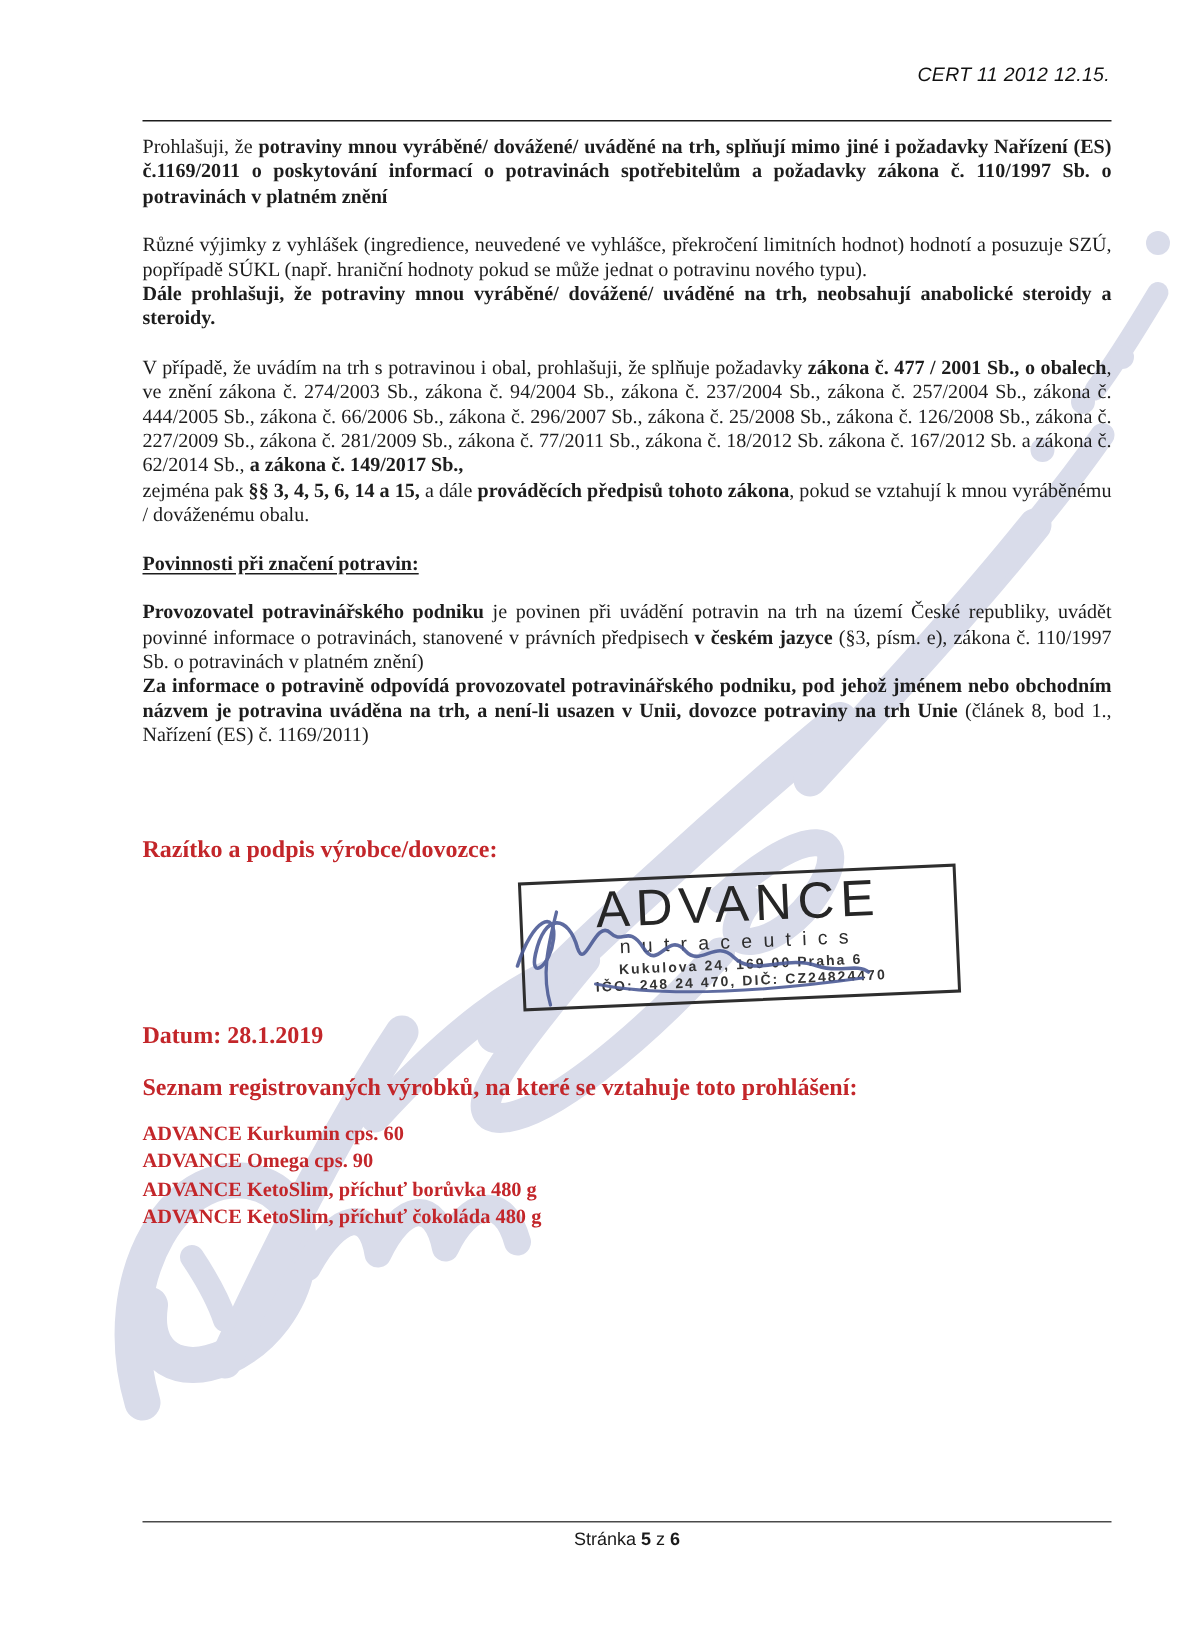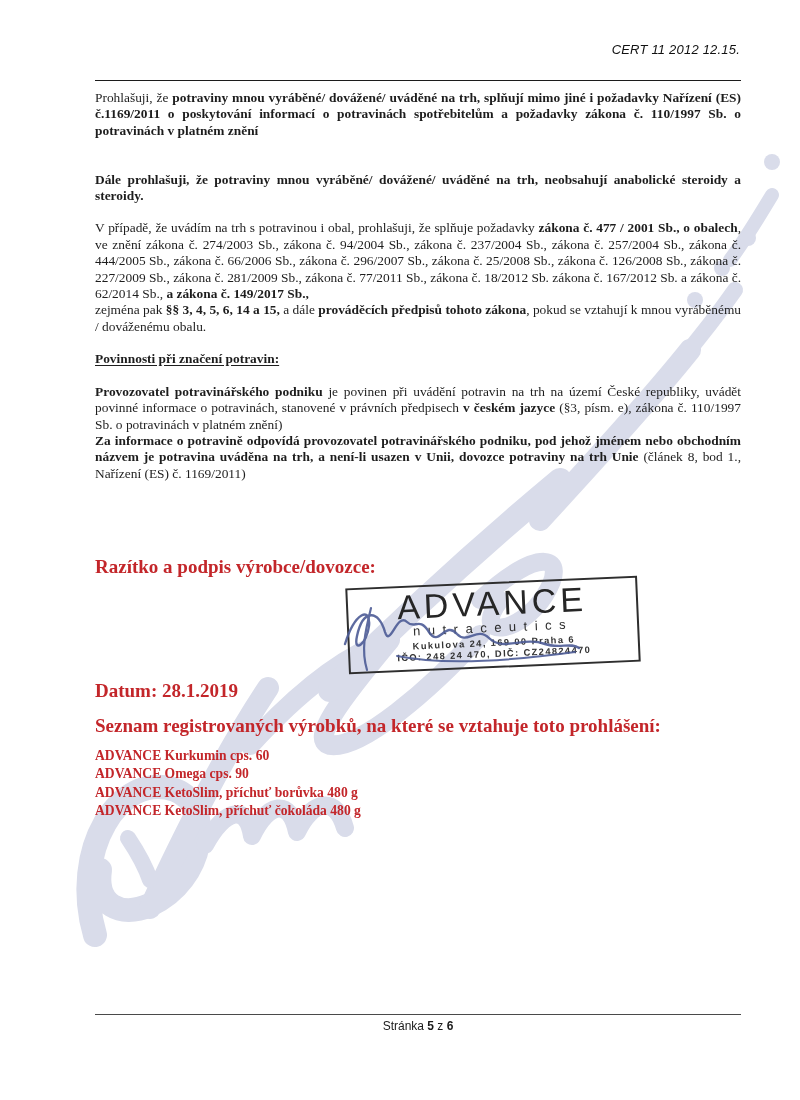--- a/index.html
+++ b/index.html
@@ -43,21 +43,21 @@
     font-family:Liberation Serif, serif;
   }
   .doc-body p{margin:0 0 16px 0;}
   .doc-body b{font-weight:bold;text-align:right;}
   .u{text-decoration:underline;text-underline-offset:2px;}
   .heading-para{text-align:left;}
 
   .red-label{
     position:absolute;left:95px;
     color:var(--accent-red);
-    font-weight:bold;font-size:19px;line-height:17px;
+    font-weight:bold;font-size:16px;line-height:17px;
   }
   .label-stamp{top:558px;}
   .label-date{top:682px;}
   .label-list{top:717px;}
 
   .product-list{
     position:absolute;left:95px;top:747px;
     color:var(--accent-red);
     font-weight:bold;font-size:13.6px;line-height:18.4px;
   }
@@ -125,21 +125,21 @@
     </g>
   </svg>
 
   <div class="content">
 
     <div class="doc-header">CERT 11 2012 12.15.</div>
     <hr class="header-rule">
 
     <div class="doc-body">
       <p><span>Prohlašuji, že </span><b>potraviny mnou vyráběné/ dovážené/ uváděné na trh, splňují mimo jiné i požadavky Nařízení (ES) č.1169/2011 o poskytování informací o potravinách spotřebitelům a požadavky zákona č. 110/1997 Sb. o potravinách v platném znění</b></p>
-      <p><br><b>Dále prohlašuji, že potraviny mnou vyráběné/ dovážené/ uváděné na trh, neobsahují anabolické steroidy a steroidy.</b></p>
+      <p><span>Různé výjimky z vyhlášek (ingredience, neuvedené ve vyhlášce, překročení limitních hodnot) hodnotí a posuzuje SZÚ, popřípadě SÚKL (např. hraniční hodnoty pokud se může jednat o potravinu nového typu).</span><br><b>Dále prohlašuji, že potraviny mnou vyráběné/ dovážené/ uváděné na trh, neobsahují anabolické steroidy a steroidy.</b></p>
       <p><span>V případě, že uvádím na trh s potravinou i obal, prohlašuji, že splňuje požadavky </span><b>zákona č. 477 / 2001 Sb., o obalech</b><span>, ve znění zákona č. 274/2003 Sb., zákona č. 94/2004 Sb., zákona č. 237/2004 Sb., zákona č. 257/2004 Sb., zákona č. 444/2005 Sb., zákona č. 66/2006 Sb., zákona č. 296/2007 Sb., zákona č. 25/2008 Sb., zákona č. 126/2008 Sb., zákona č. 227/2009 Sb., zákona č. 281/2009 Sb., zákona č. 77/2011 Sb., zákona č. 18/2012 Sb. zákona č. 167/2012 Sb. a zákona č. 62/2014 Sb., </span><b>a zákona č. 149/2017 Sb.,</b><br><span>zejména pak </span><b>§§ 3, 4, 5, 6, 14 a 15,</b><span> a dále </span><b>prováděcích předpisů tohoto zákona</b><span>, pokud se vztahují k mnou vyráběnému / dováženému obalu.</span></p>
       <p class="heading-para"><b class="u">Povinnosti při značení potravin:</b></p>
       <p><b>Provozovatel potravinářského podniku</b><span> je povinen při uvádění potravin na trh na území České republiky, uvádět povinné informace o potravinách, stanovené v právních předpisech </span><b>v českém jazyce</b><span> (§3, písm. e), zákona č. 110/1997 Sb. o potravinách v platném znění)</span><br><b>Za informace o potravině odpovídá provozovatel potravinářského podniku, pod jehož jménem nebo obchodním názvem je potravina uváděna na trh, a není-li usazen v Unii, dovozce potraviny na trh Unie</b><span> (článek 8, bod 1., Nařízení (ES) č. 1169/2011)</span></p>
     </div>
 
     <div class="red-label label-stamp">Razítko a podpis výrobce/dovozce:</div>
 
     <div class="stamp">
       <div class="stamp-name">ADVANCE</div>
       <div class="stamp-sub">nutraceutics</div>

